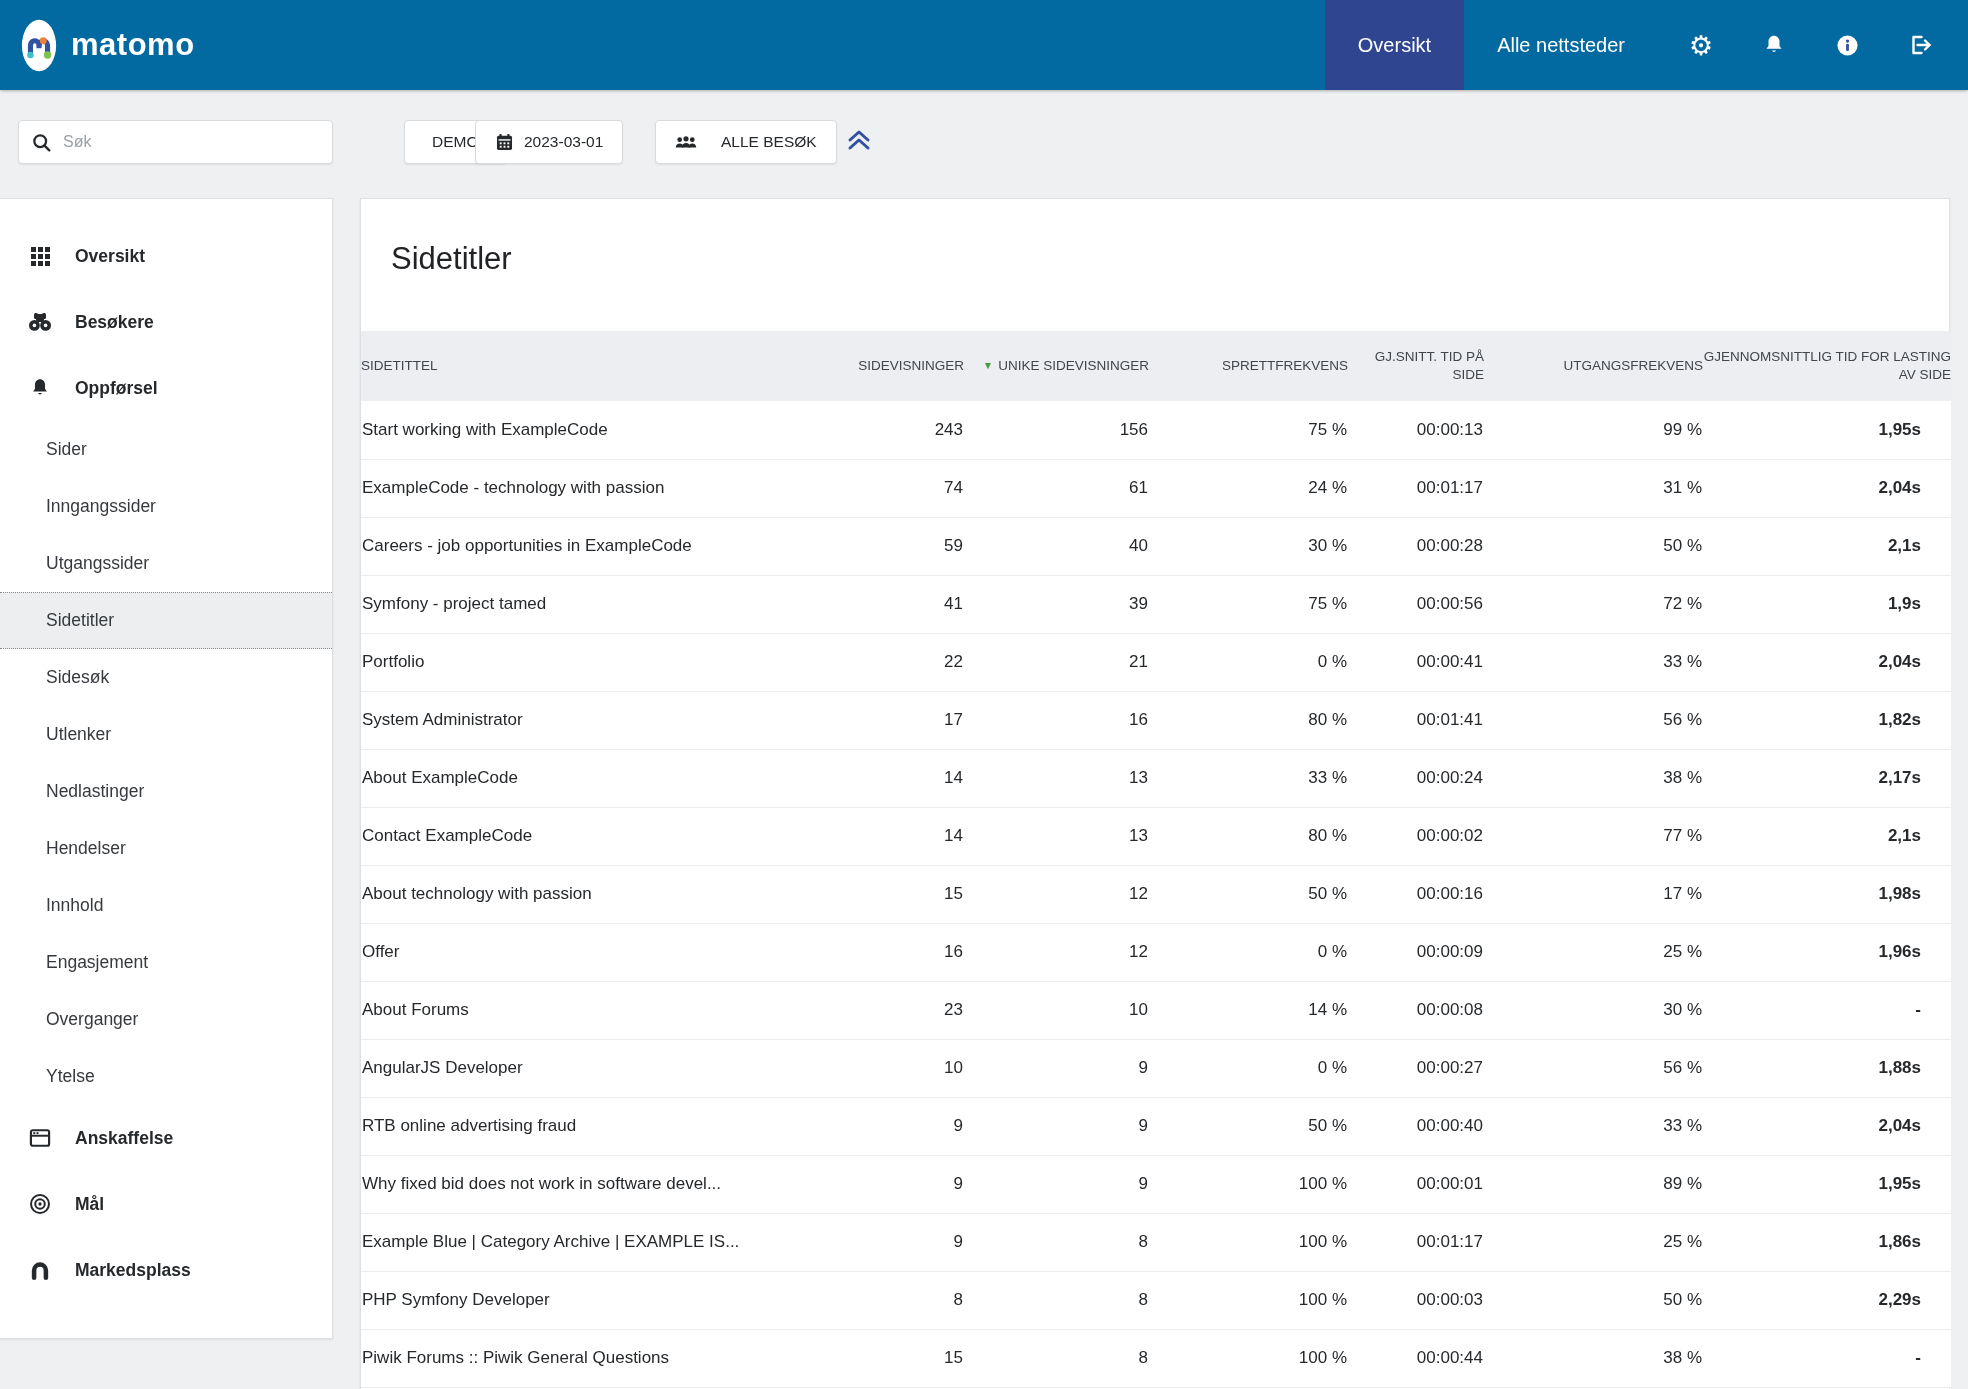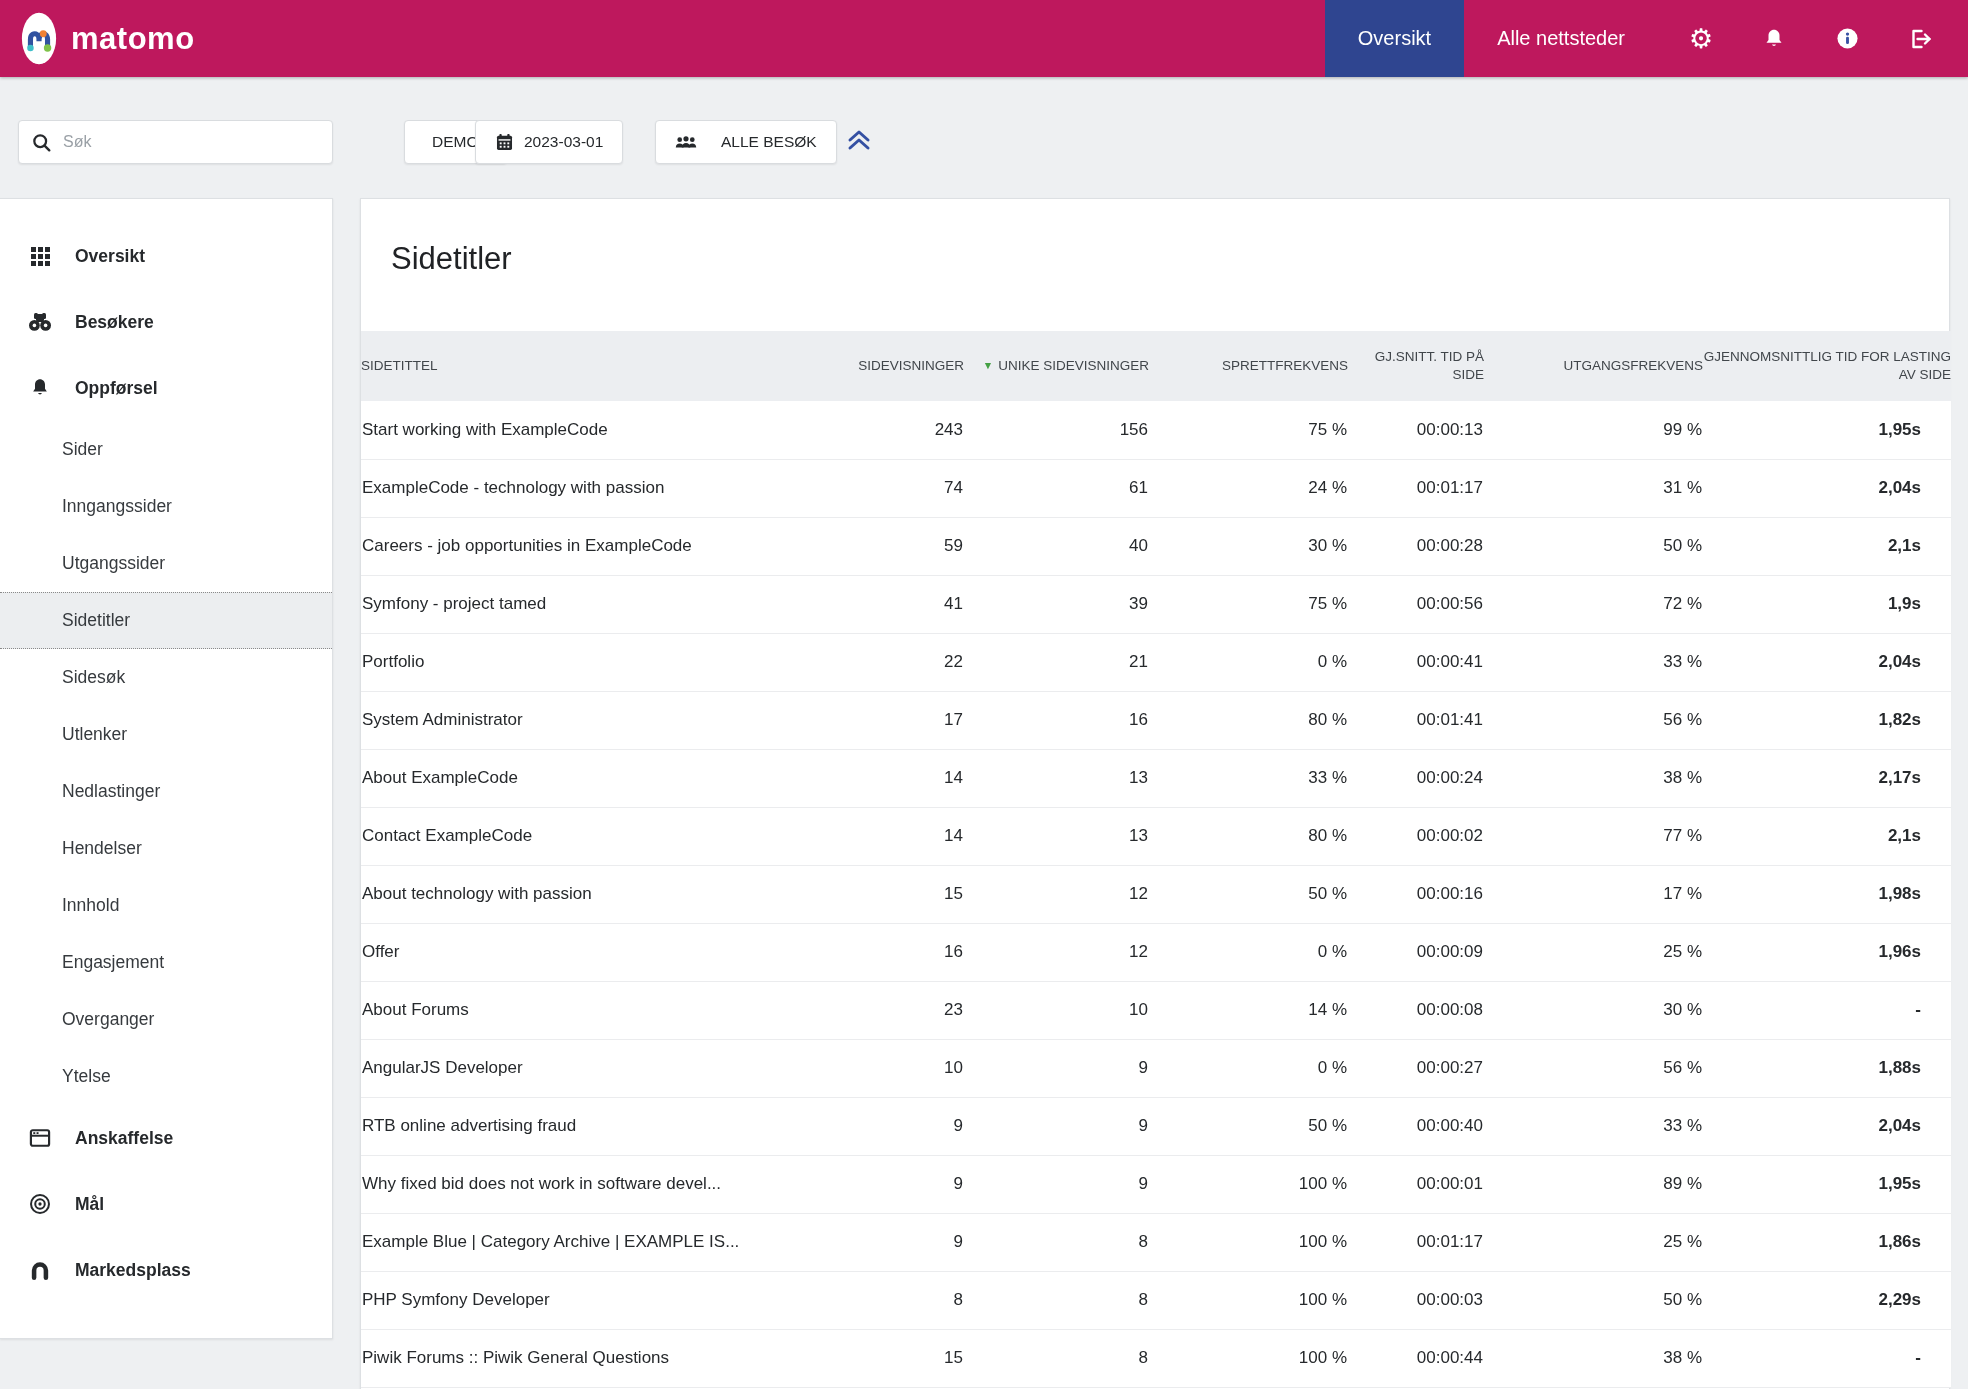--- a/index.html
+++ b/index.html
@@ -6,22 +6,22 @@
   html,body { margin:0; padding:0; }
   body {
     width:1968px; height:1389px; overflow:hidden; position:relative;
     background:#EEF0F2;
     font-family:"Liberation Sans", sans-serif;
     color:#26292C;
   }
 
   
   .topbar{
-    position:absolute; top:0; left:0; width:1968px; height:77px;
-    background:#be185d; display:flex; align-items:center;
+    position:absolute; top:0; left:0; width:1968px; height:90px;
+    background:#0369a1; display:flex; align-items:center;
     box-shadow:0 1px 3px rgba(0,0,0,.28); z-index:10;
   }
   .brand{ display:flex; align-items:center; gap:13px; padding-left:20px; cursor:pointer; }
   .brand-text{ color:#fff; font-size:31px; font-weight:bold; letter-spacing:.5px; }
   .topnav{ margin-left:auto; display:flex; align-items:stretch; height:100%; }
   .nav-tab{ display:flex; align-items:center; padding:0 33px; color:#fff; font-size:20px; cursor:pointer; }
   .nav-tab.active{ background:#2F4590; }
   .top-icons{ display:flex; align-items:center; gap:47px; padding:0 35px 0 30px; }
   .top-icon{ display:flex; align-items:center; justify-content:center; width:26px; height:26px; cursor:pointer; }
   .gear-glyph{ font-family:"DejaVu Sans", sans-serif; color:#fff; font-size:27px; line-height:1; }
@@ -50,21 +50,21 @@
   .sidebar{
     position:absolute; left:0; top:198px; width:333px; height:1141px;
     background:#fff; border:1px solid #DDE0E3; border-left:none;
     box-shadow:0 1px 2px rgba(0,0,0,.08);
     padding-top:24px;
   }
   .side-list{ list-style:none; margin:0; padding:0; }
   .side-item{ display:flex; align-items:center; cursor:pointer; }
   .side-item.top{ height:66px; padding-left:28px; font-weight:bold; font-size:17.5px; color:#26292C; }
   .side-item.top .side-icon{ width:24px; display:flex; justify-content:center; margin-right:23px; }
-  .side-item.sub{ height:57px; padding-left:62px; font-size:17.5px; color:#363A3E; }
+  .side-item.sub{ height:57px; padding-left:46px; font-size:17.5px; color:#363A3E; }
   .side-item.sub.active{
     background:#ECEEF0;
     border-top:1px dotted #8A8A8A; border-bottom:1px dotted #8A8A8A;
   }
 
   
   .content{
     position:absolute; left:360px; top:198px; width:1590px; height:1262px;
     background:#fff; border:1px solid #DDE0E3;
     box-shadow:0 1px 2px rgba(0,0,0,.08);

